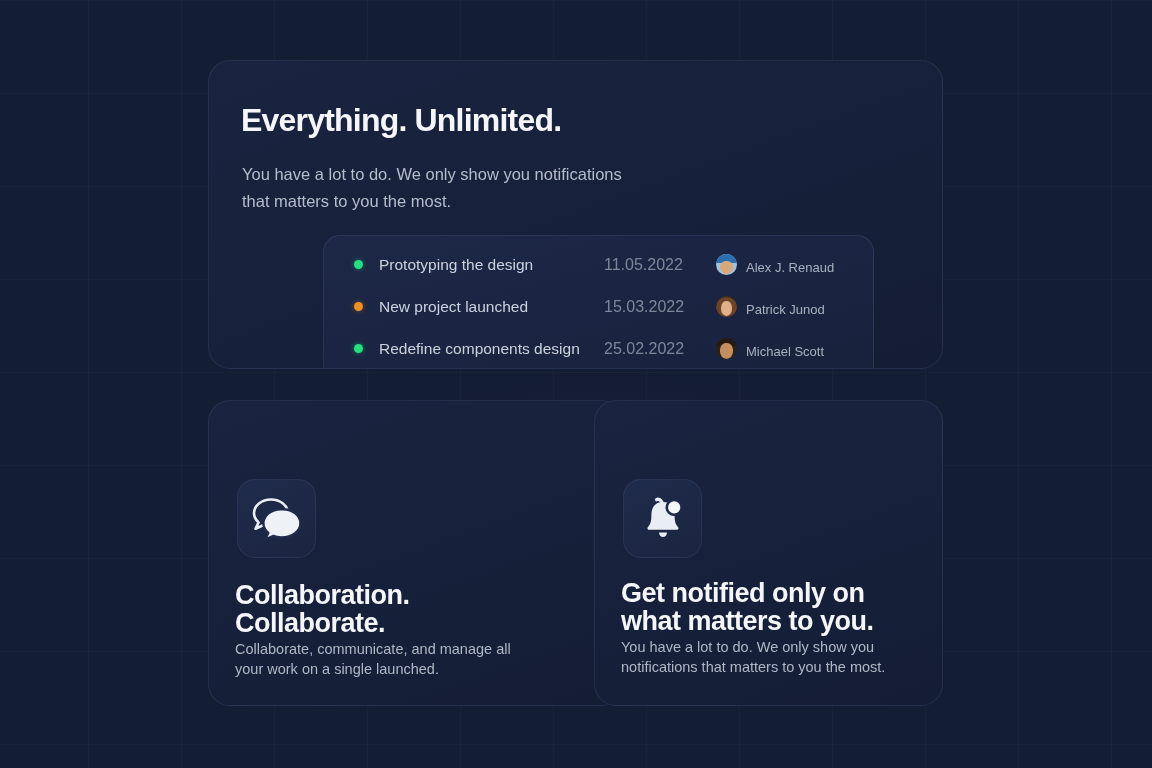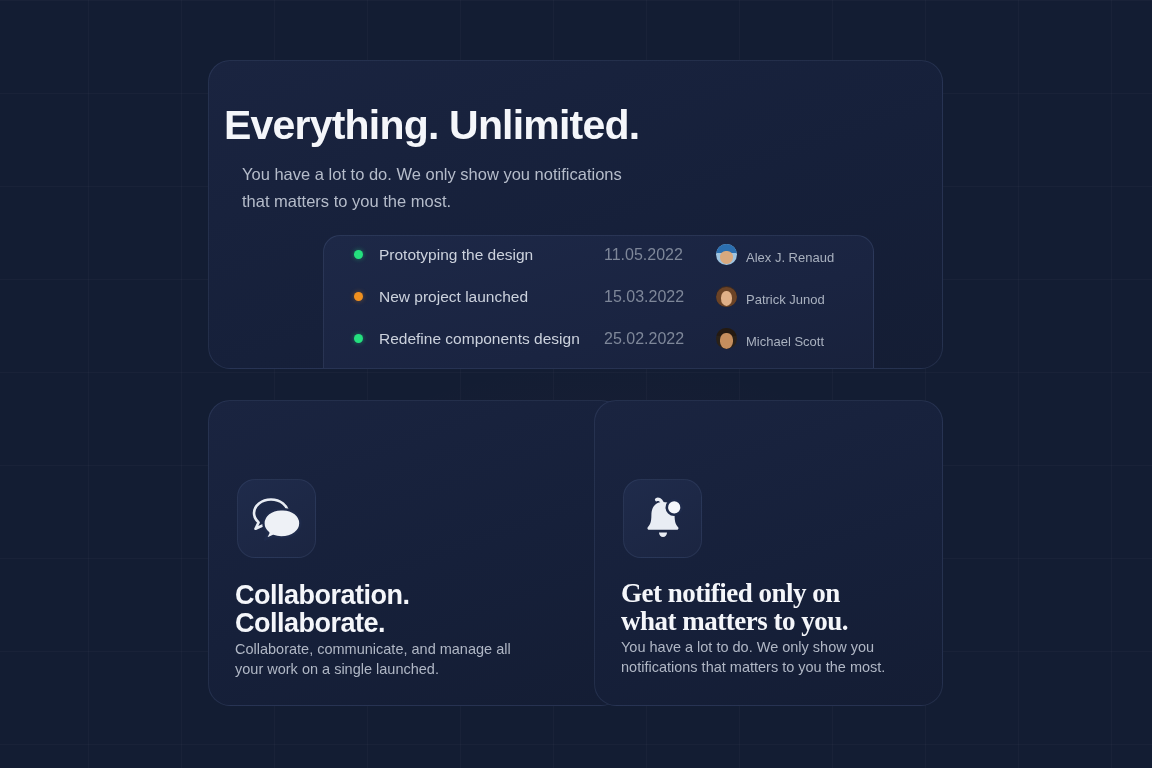--- a/index.html
+++ b/index.html
@@ -56,22 +56,22 @@
   }
 
   #notify-card {
     left: 594px; top: 400px;
     width: 349px; height: 306px;
   }
 
   
   #hero-title {
     position: absolute;
-    left: 15px; top: 41px;
-    font-size: 41px;
+    left: 32px; top: 41px;
+    font-size: 32px;
     font-weight: bold;
     letter-spacing: -0.8px;
     color: #f4f6fa;
   }
 
   #hero-sub {
     position: absolute;
     left: 33px; top: 100px;
     width: 400px;
     font-size: 16.5px;
@@ -92,21 +92,21 @@
     overflow: hidden;
   }
 
   .notif-row {
     position: relative;
     height: 31px;
     margin-top: 11px;
     display: flex;
     align-items: center;
   }
-  .notif-row:first-child { margin-top: 3px; }
+  .notif-row:first-child { margin-top: 13px; }
 
   .status-dot {
     position: absolute;
     left: 30px;
     width: 9px; height: 9px;
     border-radius: 50%;
   }
   .status-dot.green  { background: #24e07e; box-shadow: 0 0 5px rgba(36,224,126,0.45); }
   .status-dot.orange { background: #f0901f; box-shadow: 0 0 5px rgba(240,144,31,0.4); }
 
@@ -181,21 +181,21 @@
   .feature-title {
     position: absolute;
     left: 26px;
     font-size: 27px;
     font-weight: bold;
     letter-spacing: -0.5px;
     line-height: 28px;
     color: #f4f6fa;
   }
   #collab-title { top: 180px; }
-  #notify-title { top: 178px; font-family: Liberation Serif, serif; }
+  #notify-title { top: 178px; }
 
   .feature-desc {
     position: absolute;
     left: 26px;
     width: 290px;
     font-size: 14.5px;
     line-height: 20px;
     color: #b0b7c5;
   }
   #collab-desc { top: 238px; }

